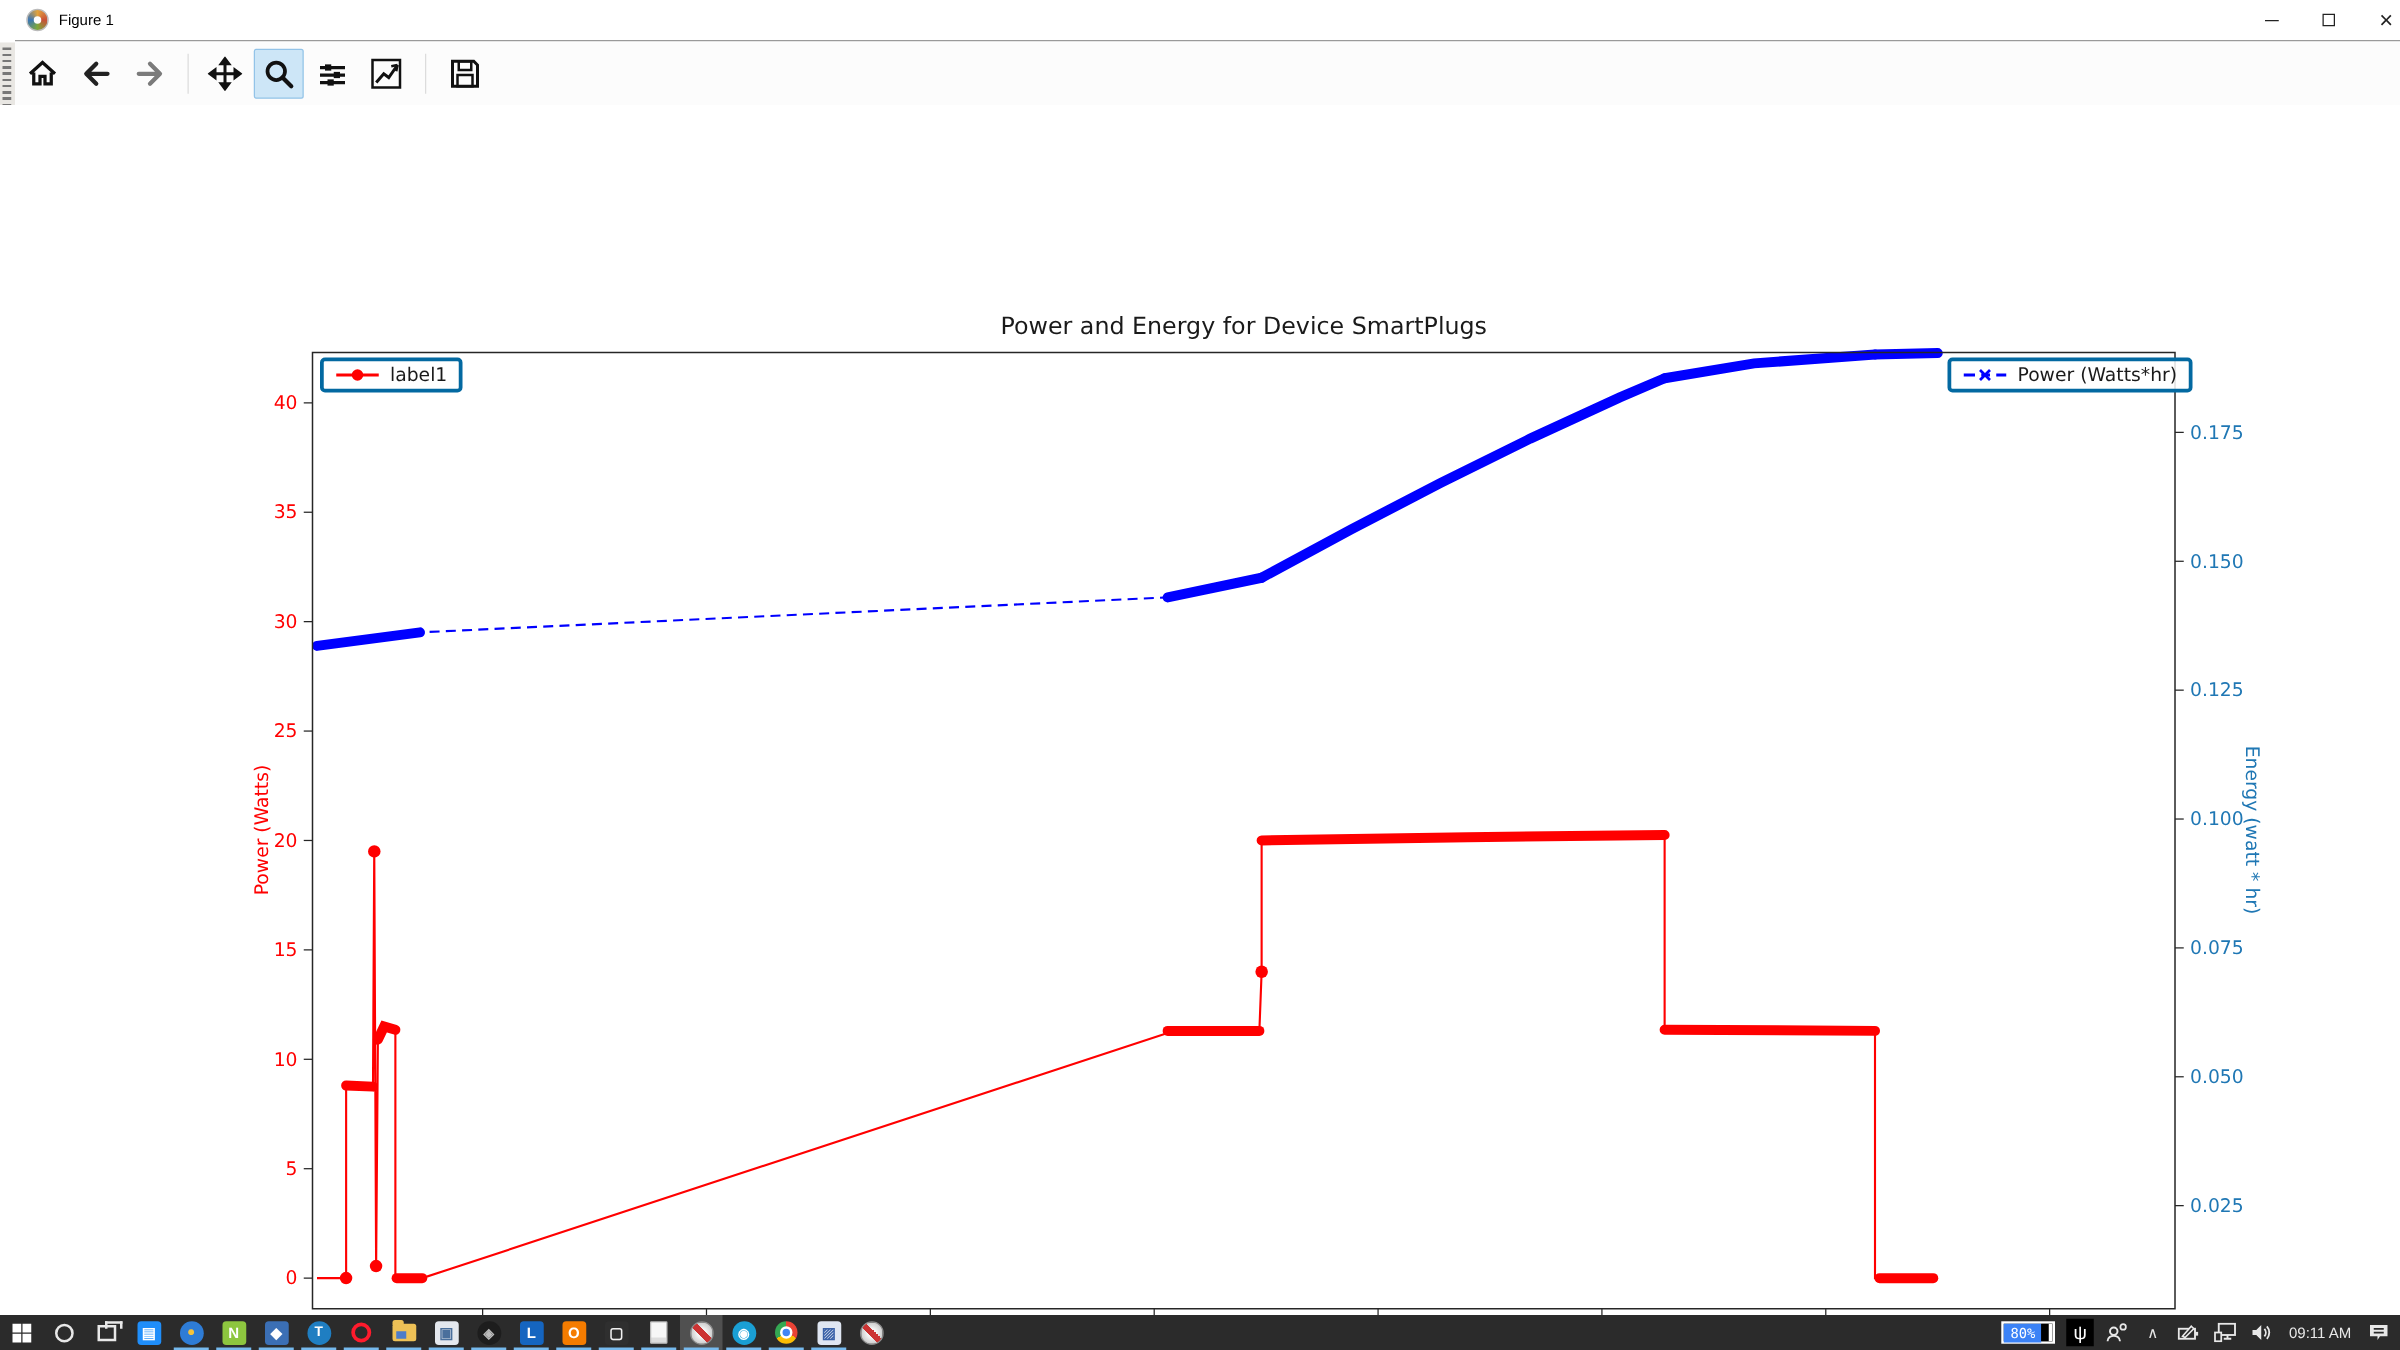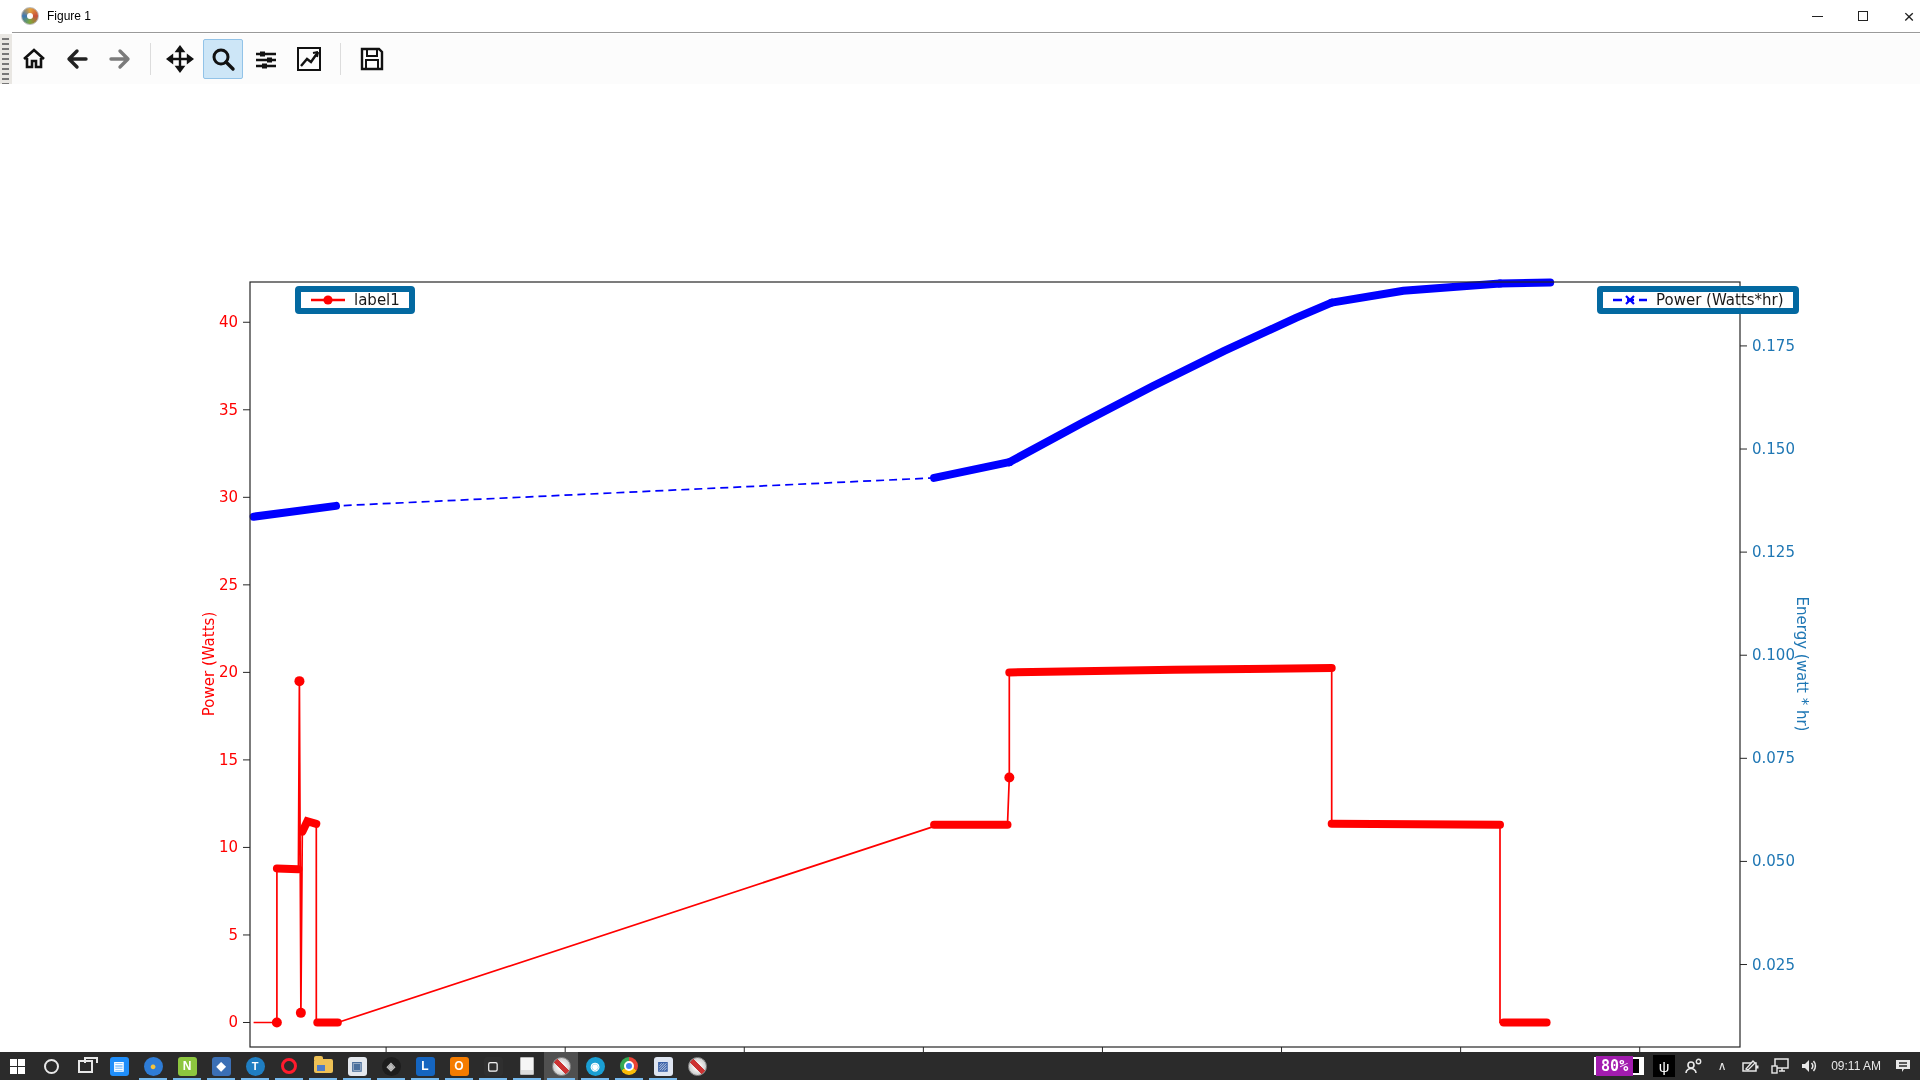--- a/index.html
+++ b/index.html
@@ -43,22 +43,22 @@
     font-family:"DejaVu Sans", sans-serif; font-size:19px; color:#1a1a1a; }
   #xaxis-label { position:absolute; left:250px; top:991px; width:1490px; text-align:center;
     font-family:"DejaVu Sans", sans-serif; font-size:15px; color:#1a1a1a; }
   #ylabel-left { position:absolute; left:209px; top:580px; transform:translate(-50%,-50%) rotate(-90deg);
     font-family:"DejaVu Sans", sans-serif; font-size:15px; color:#ff0000; white-space:nowrap; }
   #ylabel-right { position:absolute; left:1802px; top:580px; transform:translate(-50%,-50%) rotate(90deg);
     font-family:"DejaVu Sans", sans-serif; font-size:15px; color:#1f77b4; white-space:nowrap; }
   #plot-svg { position:absolute; left:180px; top:188px; }
 
   .legend { position:absolute; top:202px; height:28px; background:rgba(255,255,255,.85);
-    border:6px solid #0369a1; border-radius:4px; display:flex; align-items:center; padding:0 9px;
-    font-family:"DejaVu Sans", sans-serif; font-size:15px; color:#1a1a1a;margin-left:39px; }
+    border:3px solid #0369a1; border-radius:4px; display:flex; align-items:center; padding:0 9px;
+    font-family:"DejaVu Sans", sans-serif; font-size:15px; color:#1a1a1a; }
   #legend-left { left:256px; }
   #legend-right { left:1558px; }
   .legend svg { margin-right:8px; }
 
   
   #taskbar { position:absolute; left:0; top:1052px; width:1920px; height:28px; background:#2b2b2b;
     display:flex; align-items:stretch; }
   #tb-apps { display:flex; }
   .tb-btn { width:34px; position:relative; display:flex; align-items:center; justify-content:center; }
   .tb-btn.active-app { background:#505050; }
@@ -87,21 +87,21 @@
                radial-gradient(#f3f3f3 30%,#c9c9c9 75%); border:1px solid #8a8a8a; }
   .sh-chrome { width:18px; height:18px; border-radius:50%;
     background:conic-gradient(#ea4335 0 33%, #fbbc05 33% 66%, #34a853 66% 100%); position:relative; }
   .sh-chrome u { position:absolute; left:4px; top:4px; width:10px; height:10px; border-radius:50%;
     background:#4285f4; border:2px solid #fff; }
 
   #tb-tray { margin-left:auto; display:flex; align-items:center; gap:7px; padding-right:6px;
     color:#e8e8e8; }
   .tray-ic { width:22px; height:22px; display:flex; align-items:center; justify-content:center; }
   #battery-widget { display:flex; align-items:center; border:2px solid #fff; background:#000; height:18px; }
-  #battery-fill { background:#a21caf; color:#fff; font-size:15px; font-weight:bold; padding:1px 5px;
+  #battery-fill { background:#3b82f6; color:#fff; font-size:11px; font-weight:normal; padding:1px 5px;
     font-family:"DejaVu Sans Mono", monospace; }
   #battery-tip { width:9px; height:14px; background:#000; border-right:3px solid #fff; }
   #plug-box { width:22px; height:22px; background:#000; color:#fff; display:flex; align-items:center;
     justify-content:center; font-size:15px; margin-left:2px; }
   #tray-clock { font-size:12px; padding:0 4px; white-space:nowrap; }
   .chev { font-size:12px; color:#e8e8e8; }
 </style>
 </head>
 <body>
 
@@ -172,20 +172,21 @@
   </div>
 </div>
 
 <div id="left-sliver">
   <div id="sliver-grip"></div>
   <div id="sliver-tab">F</div>
   <div id="sliver-blob"></div>
 </div>
 
 <div id="canvas">
+  <div id="chart-title">Power and Energy for Device SmartPlugs</div>
   <div id="ylabel-left">Power (Watts)</div>
   <div id="ylabel-right">Energy (watt * hr)</div>
   <div id="xaxis-label">Time in minutes from first data point( 2019-08-28 19:15:02.191421 )</div>
 
   <svg id="plot-svg" width="1660" height="830">
       <line x1="206.10576923076923" y1="775" x2="206.10576923076923" y2="782" stroke="#262626" stroke-width="1"></line>
       <text x="206.10576923076923" y="801" fill="#262626" text-anchor="middle" style="font-family:&quot;DejaVu Sans&quot;,sans-serif;font-size:15px;">14350</text>
       <line x1="385.1923076923077" y1="775" x2="385.1923076923077" y2="782" stroke="#262626" stroke-width="1"></line>
       <text x="385.1923076923077" y="801" fill="#262626" text-anchor="middle" style="font-family:&quot;DejaVu Sans&quot;,sans-serif;font-size:15px;">14400</text>
       <line x1="564.2788461538462" y1="775" x2="564.2788461538462" y2="782" stroke="#262626" stroke-width="1"></line>

